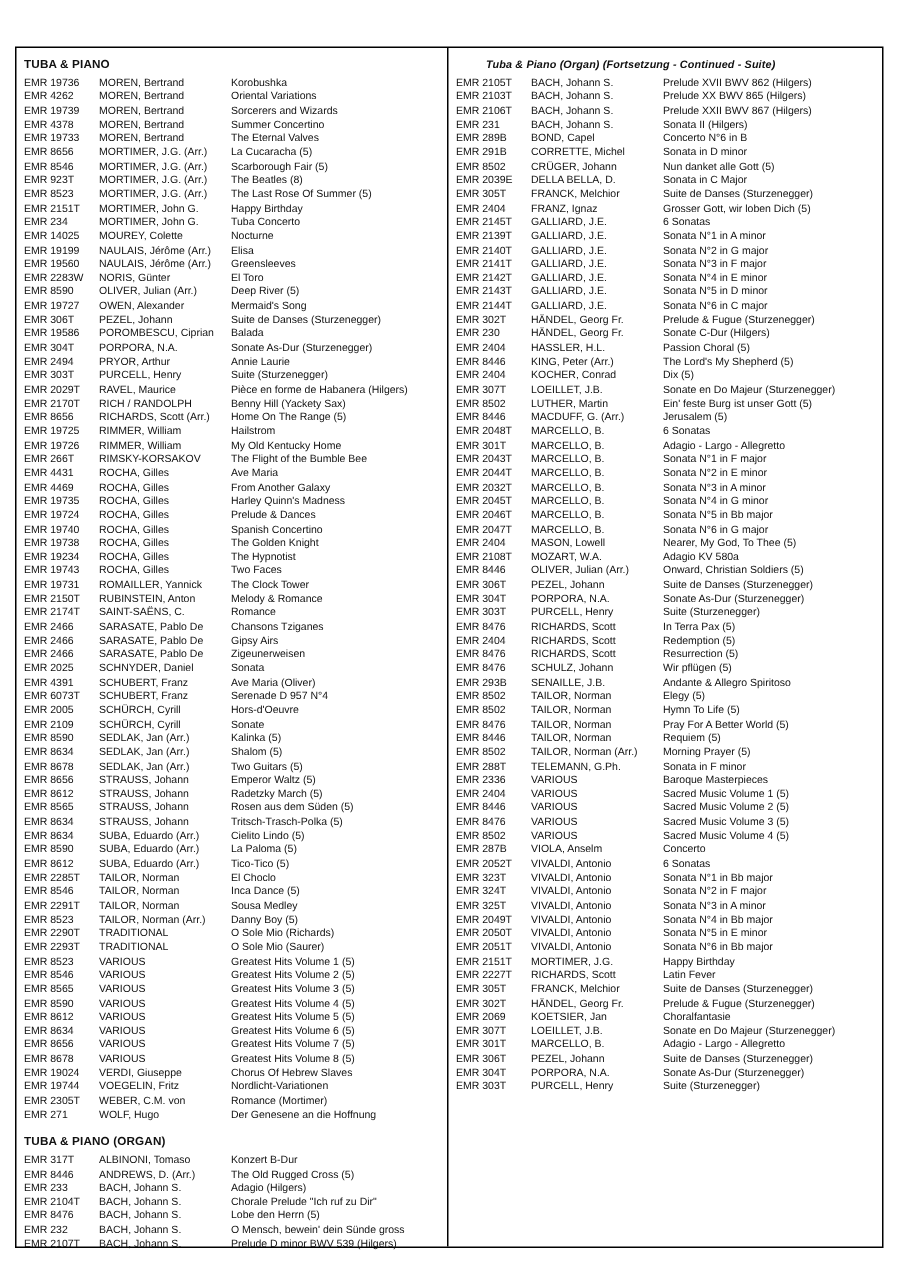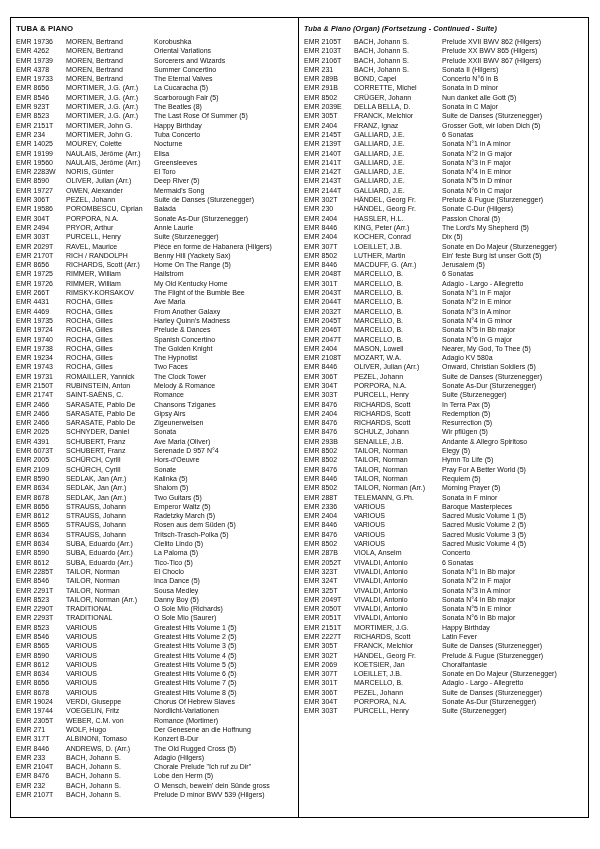--- a/index.html
+++ b/index.html
@@ -8,21 +8,21 @@
     width: 600px;
     height: 849px;
     background: #ffffff;
     font-family: "Liberation Sans", "DejaVu Sans", sans-serif;
     color: #111111;
     overflow: hidden;
   }
   #catalog-box {
     position: absolute;
     left: 10px;
-    top: 17px;
+    top: 31px;
     width: 579px;
     height: 801px;
     border: 1.2px solid #000000;
     box-sizing: border-box;
     background: #ffffff;
   }
   #column-divider {
     position: absolute;
     left: 287px;
     top: 0;
@@ -40,21 +40,21 @@
   #right-column { left: 288px; width: 290px; }
   .sec-heading {
     font-size: 7.8px;
     font-weight: bold;
     line-height: 10px;
     margin: 8px 0 3px 0;
     letter-spacing: 0.1px;
     white-space: nowrap;
   }
   .sec-heading:first-child { margin-top: 2px; }
-  .sec-heading.italic { font-style: italic; font-size: 7.2px; }
+  .sec-heading.italic { font-style: italic; font-size: 7.2px; margin-left: 20px; }
   .row {
     display: flex;
     font-size: 7px;
     line-height: 9.3px;
     white-space: nowrap;
   }
   .row .ref      { width: 50px;  flex: 0 0 50px; }
   .row .composer { width: 88px;  flex: 0 0 88px; }
   .row .title    { flex: 1 1 auto; }
 </style>
@@ -434,20 +434,21 @@
         <div class="row">
           <span class="ref">EMR 2305T</span>
           <span class="composer">WEBER, C.M. von</span>
           <span class="title">Romance (Mortimer)</span>
         </div>
         <div class="row">
           <span class="ref">EMR 271</span>
           <span class="composer">WOLF, Hugo</span>
           <span class="title">Der Genesene an die Hoffnung</span>
         </div>
+        <div class="sec-heading">TUBA &amp; PIANO (ORGAN)</div>
         <div class="row">
           <span class="ref">EMR 317T</span>
           <span class="composer">ALBINONI, Tomaso</span>
           <span class="title">Konzert B-Dur</span>
         </div>
         <div class="row">
           <span class="ref">EMR 8446</span>
           <span class="composer">ANDREWS, D. (Arr.)</span>
           <span class="title">The Old Rugged Cross (5)</span>
         </div>

